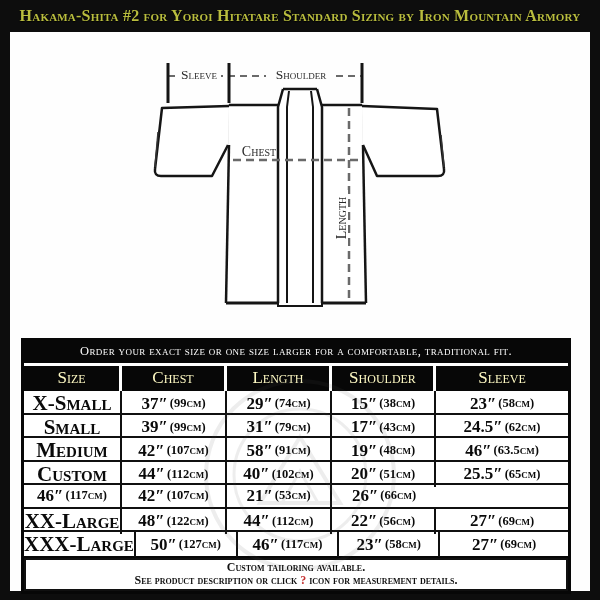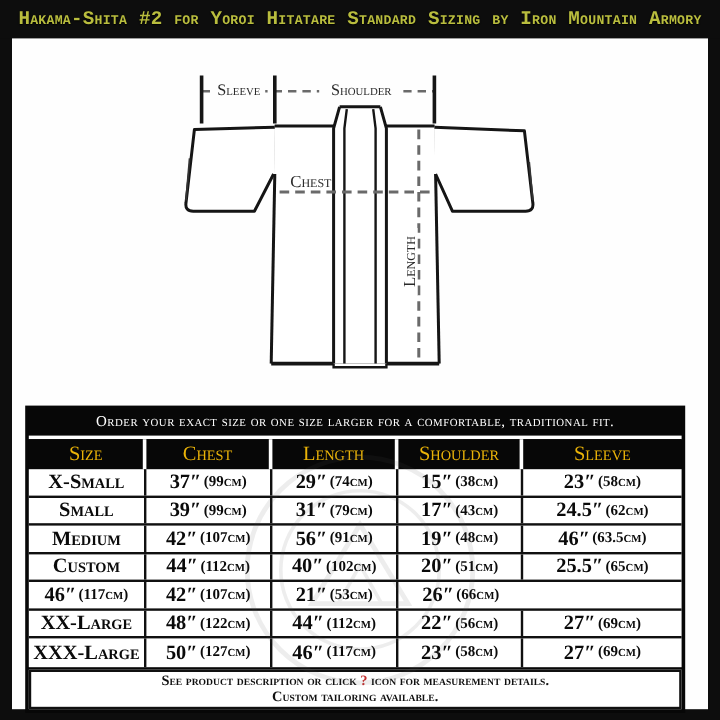--- a/index.html
+++ b/index.html
@@ -11,21 +11,20 @@
   *{box-sizing:border-box;}
   .title-bar{
     position:absolute;top:0;left:0;width:600px;height:32px;
     display:flex;align-items:center;justify-content:center;
     background:#0d0d0d;
   }
   .title-text{
     font-variant:small-caps;font-weight:bold;font-size:16px;
     color:#b9bd3e;letter-spacing:.2px;white-space:nowrap;
     text-shadow:0 1px 1px #000;
-    font-family:Liberation Mono, monospace;
   }
   .panel{
     position:absolute;left:10px;top:32px;width:580px;height:559px;
     background:#fefefe;
   }
   .diagram{position:absolute;left:0;top:0;}
   .diag-label{
     font-family:"Liberation Serif",serif;font-variant:small-caps;
     font-size:13.5px;fill:#2a2a2a;
   }
@@ -35,33 +34,33 @@
     background:#070707;padding:3px;
   }
   .instruction{
     color:#fff;text-align:center;font-variant:small-caps;font-weight:normal;
     font-size:12.5px;letter-spacing:.4px;padding:3px 0 4px;
     border-bottom:3px solid #fff;background:#070707;white-space:nowrap;
   }
   .grid-row{display:grid;grid-template-columns:98fr 105fr 105fr 104fr 132fr;}
   .header-row{background:#070707;}
   .hcell{
-    color:#eab308;text-align:center;font-variant:small-caps;font-size:17px;
+    color:#fef9c3;text-align:center;font-variant:small-caps;font-size:17px;
     padding:2px 0 3px;border-right:3px solid #fff;white-space:nowrap;
   }
   .hcell:last-child{border-right:none;}
   .data-rows{background:#fff;}
   .trow{height:23.5px;border-bottom:2px solid #101010;}
   .trow:last-child{border-bottom:none;}
   .tcell{
     display:flex;align-items:center;justify-content:center;gap:2px;
     border-right:2px solid #101010;color:#0a0a0a;white-space:nowrap;
   }
   .tcell:last-child{border-right:none;}
-  .size-name{font-variant:small-caps;font-weight:bold;font-size:17px;}
+  .size-name{font-variant:small-caps;font-weight:bold;font-size:21px;}
   .inch{font-weight:bold;font-size:17px;}
   .cm{font-weight:bold;font-size:12.5px;font-variant:small-caps;}
   .tfooter{
     background:#fff;border:2px solid #101010;margin:2px 0 0;
     text-align:center;color:#101010;padding:1px 0 2px;
   }
   .tfooter div{
     font-variant:small-caps;font-weight:bold;font-size:12px;line-height:13px;
     white-space:nowrap;
   }
@@ -188,21 +187,21 @@
   </div>
         <div class="grid-row trow">
     <div class="tcell">
             <span class="size-name">Medium</span>
           </div>
     <div class="tcell">
             <span class="inch">42″</span>
             <span class="cm">(107cm)</span>
           </div>
     <div class="tcell">
-            <span class="inch">56″</span>
+            <span class="inch">58″</span>
             <span class="cm">(91cm)</span>
           </div>
     <div class="tcell">
             <span class="inch">19″</span>
             <span class="cm">(48cm)</span>
           </div>
     <div class="tcell">
             <span class="inch">46″</span>
             <span class="cm">(63.5cm)</span>
           </div>
@@ -283,24 +282,24 @@
             <span class="inch">23″</span>
             <span class="cm">(58cm)</span>
           </div>
     <div class="tcell">
             <span class="inch">27″</span>
             <span class="cm">(69cm)</span>
           </div>
   </div>
       </div>
     <div class="tfooter">
+      <div>Custom tailoring available.</div>
       <div>
         <span>See product description or click</span><span class="q-mark">?</span><span>icon for measurement details.</span>
       </div>
-      <div>Custom tailoring available.</div>
     </div>
   </div>
 
   <svg class="watermark" viewBox="0 0 200 200" xmlns="http://www.w3.org/2000/svg">
     <circle cx="100" cy="100" r="94" fill="none" stroke="#555" stroke-width="4"></circle>
     <circle cx="100" cy="100" r="66" fill="none" stroke="#555" stroke-width="3"></circle>
     <path d="M60,128 L100,62 L140,128 Z" fill="none" stroke="#555" stroke-width="4"></path>
     <path d="M82,128 L100,96 L118,128" fill="none" stroke="#555" stroke-width="3"></path>
   </svg>
 

